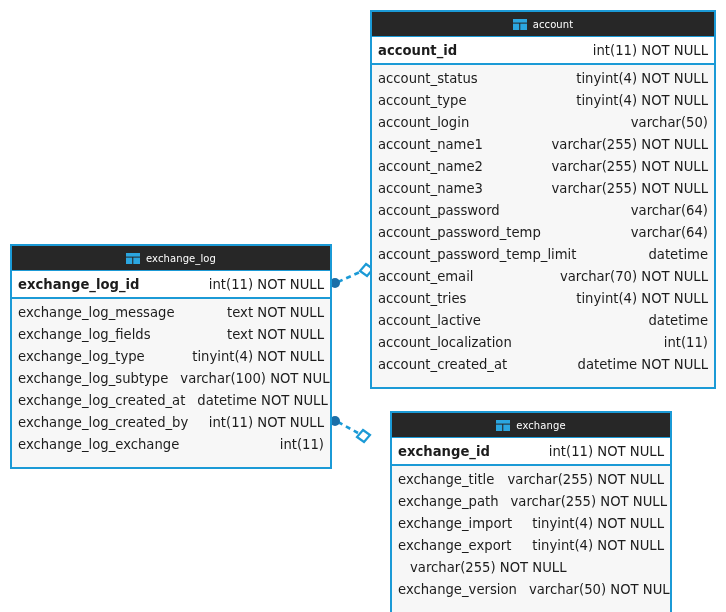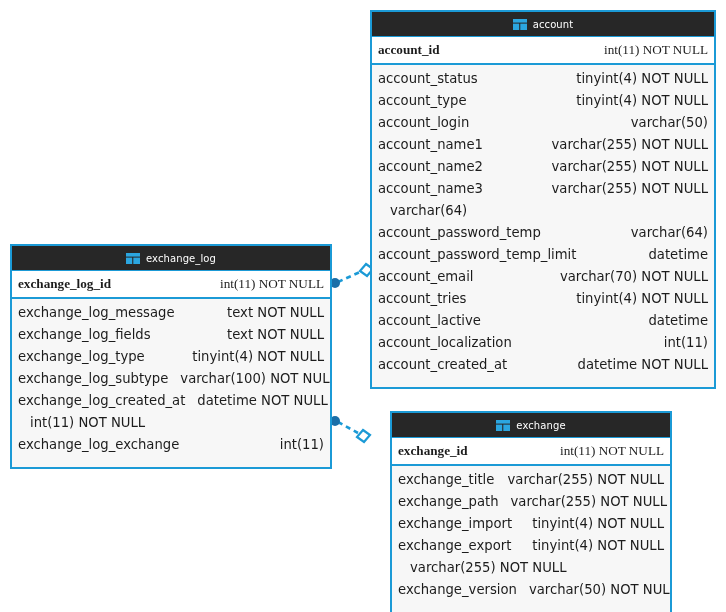--- a/index.html
+++ b/index.html
@@ -46,21 +46,20 @@
     width: 14px;
     height: 11px;
     display: block;
     flex: none;
   }
 
   .entity-pk {
     background: #ffffff;
     border-bottom: 2px solid #1b9ad6;
     border-top: 1px solid #1b9ad6;
-    font-family: Liberation Serif, serif;
   }
 
   .row {
     display: flex;
     align-items: center;
     justify-content: space-between;
     height: 22px;
     padding: 0 6px;
     box-sizing: border-box;
     font-size: 13.2px;
@@ -156,20 +155,21 @@
         </div>
       <div class="row">
           <span class="col-name">account_name2</span>
           <span class="col-type">varchar(255) NOT NULL</span>
         </div>
       <div class="row">
           <span class="col-name">account_name3</span>
           <span class="col-type">varchar(255) NOT NULL</span>
         </div>
       <div class="row">
+          <span class="col-name">account_password</span>
           <span class="col-type">varchar(64)</span>
         </div>
       <div class="row">
           <span class="col-name">account_password_temp</span>
           <span class="col-type">varchar(64)</span>
         </div>
       <div class="row">
           <span class="col-name">account_password_temp_limit</span>
           <span class="col-type">datetime</span>
         </div>
@@ -226,20 +226,21 @@
         </div>
       <div class="row">
           <span class="col-name">exchange_log_subtype</span>
           <span class="col-type">varchar(100) NOT NULL</span>
         </div>
       <div class="row">
           <span class="col-name">exchange_log_created_at</span>
           <span class="col-type">datetime NOT NULL</span>
         </div>
       <div class="row">
+          <span class="col-name">exchange_log_created_by</span>
           <span class="col-type">int(11) NOT NULL</span>
         </div>
       <div class="row">
           <span class="col-name">exchange_log_exchange</span>
           <span class="col-type">int(11)</span>
         </div>
     </div>
   </div>
 
   <div class="entity" id="entity-exchange" style="left:370px; top:411px; width:282px;margin-left:20px;">

